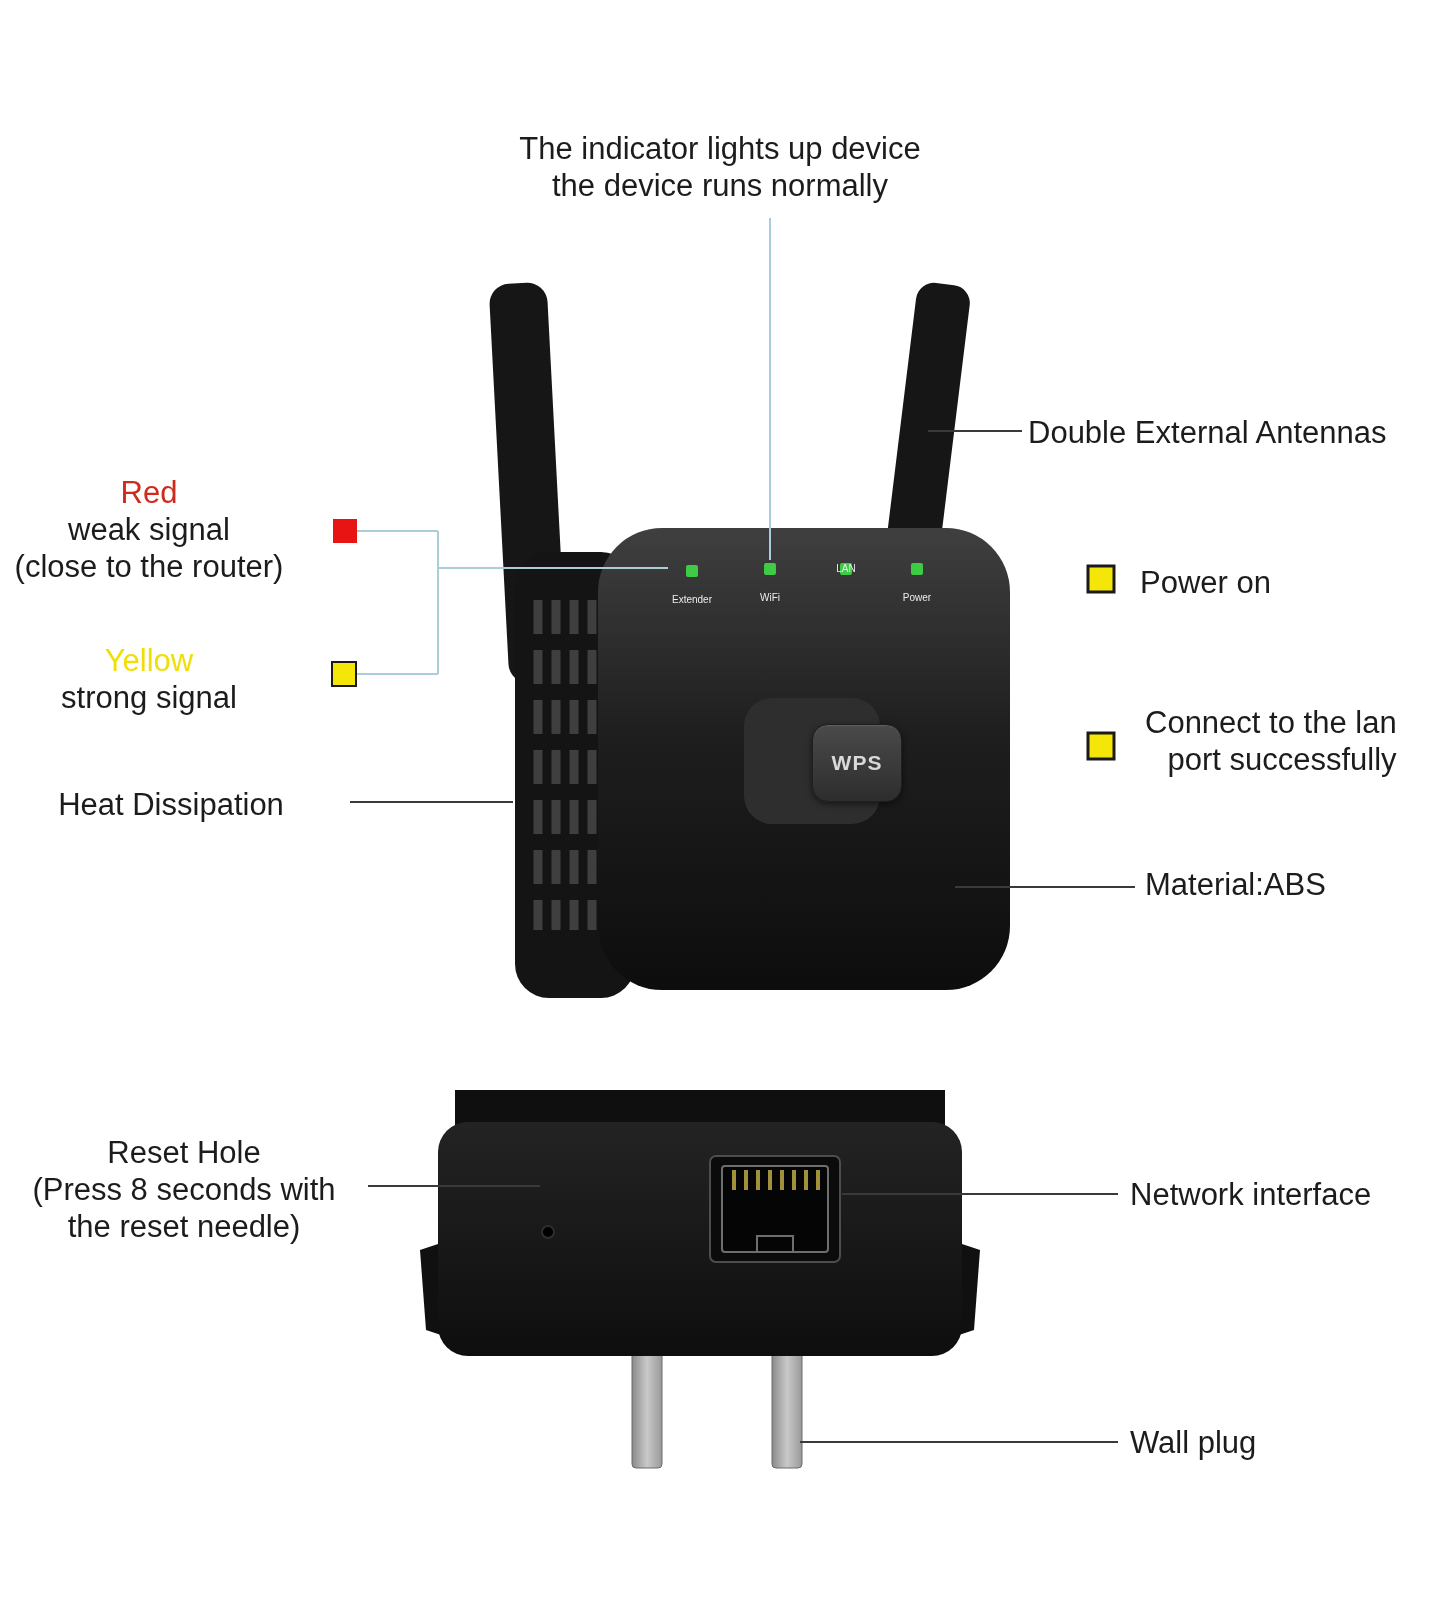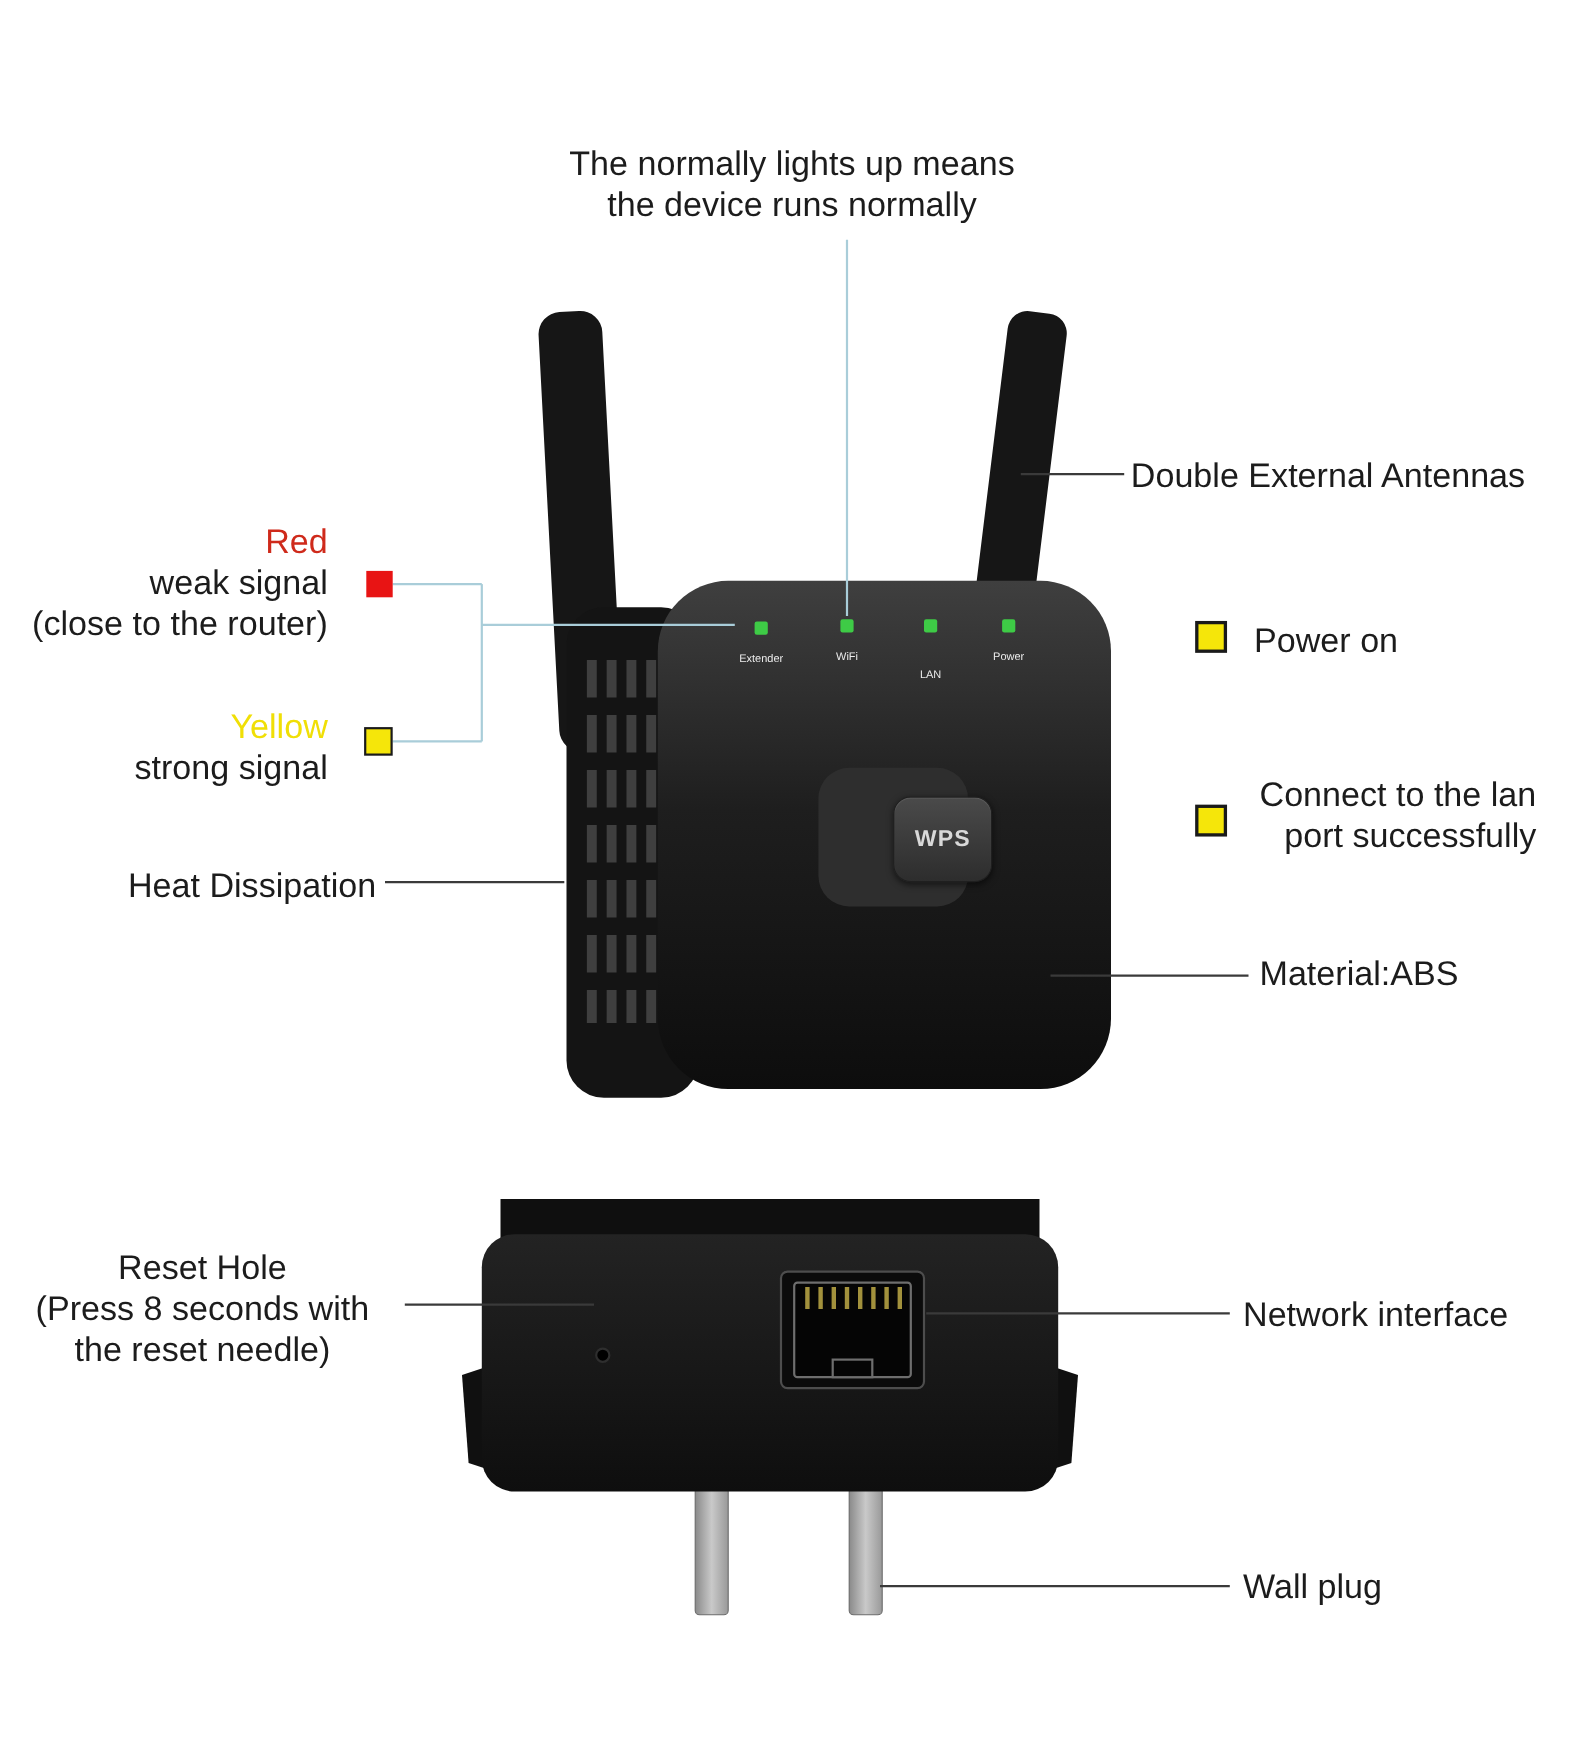--- a/index.html
+++ b/index.html
@@ -6,21 +6,21 @@
   .canvas{
     position:relative;width:1442px;height:1600px;background:#ffffff;
     font-family:"Liberation Sans",sans-serif;overflow:hidden;
   }
   .canvas svg{position:absolute;left:0;top:0;}
   .lbl{
     position:absolute;font-size:31px;line-height:37px;color:#1c1c1c;
     white-space:nowrap;
     text-align:right;
   }
-  .lbl.right{text-align:right;}
+  .lbl.right{text-align:center;}
   .lbl.center{text-align:center;}
   .red-text{color:#cf2a1b;}
   .yellow-text{color:#f0df06;}
   .led-label{
     position:absolute;font-size:10px;color:#ececec;white-space:nowrap;
     transform:translateX(-50%);
   }
   .wps{
     position:absolute;left:812px;top:724px;width:88px;height:76px;
     border-radius:16px;background:linear-gradient(180deg,#4a4a4a,#2d2d2d);
@@ -111,21 +111,21 @@
       <line x1="800" y1="1442" x2="1118" y2="1442" stroke="#3a3a3a"></line>
     </g>
 
     <rect x="333" y="519" width="24" height="24" fill="#e81414"></rect>
     <rect x="332" y="662" width="24" height="24" fill="#f5e60a" stroke="#1a1a1a" stroke-width="2"></rect>
     <rect x="1088" y="566" width="26" height="26" fill="#f5e60a" stroke="#1a1a1a" stroke-width="3"></rect>
     <rect x="1088" y="733" width="26" height="26" fill="#f5e60a" stroke="#1a1a1a" stroke-width="3"></rect>
   </svg>
 
   <div class="lbl center" style="left:400px;top:130px;width:640px">
-    <div>The normally lights up means</div>
+    <div>The indicator lights up device</div>
     <div>the device runs normally</div>
   </div>
 
   <div class="lbl" style="left:1028px;top:414px">Double External Antennas</div>
 
   <div class="lbl right" style="left:0;top:474px;width:298px">
     <div class="red-text">Red</div>
     <div>weak signal</div>
     <div>(close to the router)</div>
   </div>
@@ -151,18 +151,18 @@
     <div>(Press 8 seconds with</div>
     <div>the reset needle)</div>
   </div>
 
   <div class="lbl" style="left:1130px;top:1176px">Network interface</div>
 
   <div class="lbl" style="left:1130px;top:1424px">Wall plug</div>
 
   <div class="led-label" style="left:692px;top:594px">Extender</div>
   <div class="led-label" style="left:770px;top:592px">WiFi</div>
-  <div class="led-label" style="left:846px;top:608px">LAN</div>
+  <div class="led-label" style="left:846px;top:563px">LAN</div>
   <div class="led-label" style="left:917px;top:592px">Power</div>
 
   <div class="wps">WPS</div>
 
 </div>
 
 </body></html>

